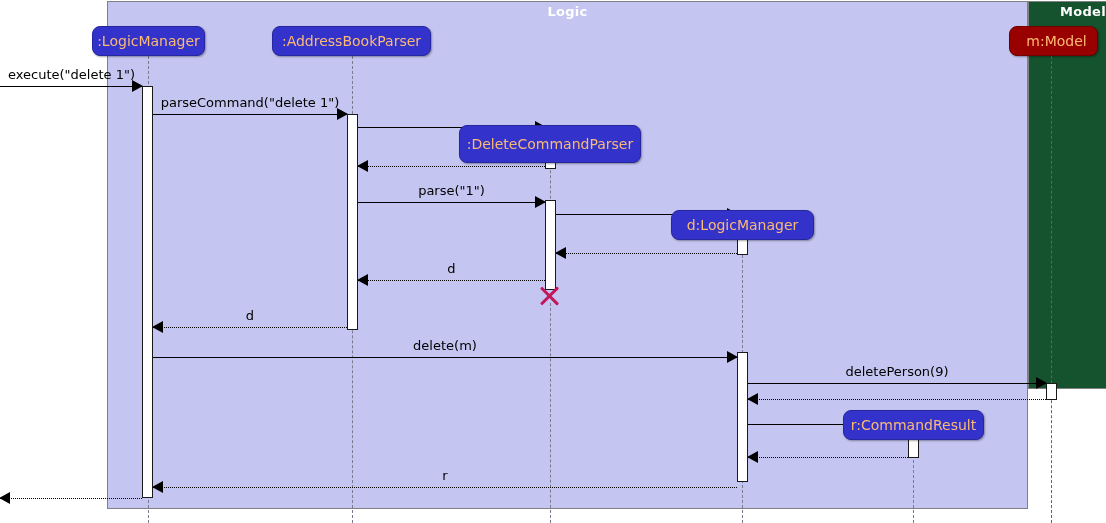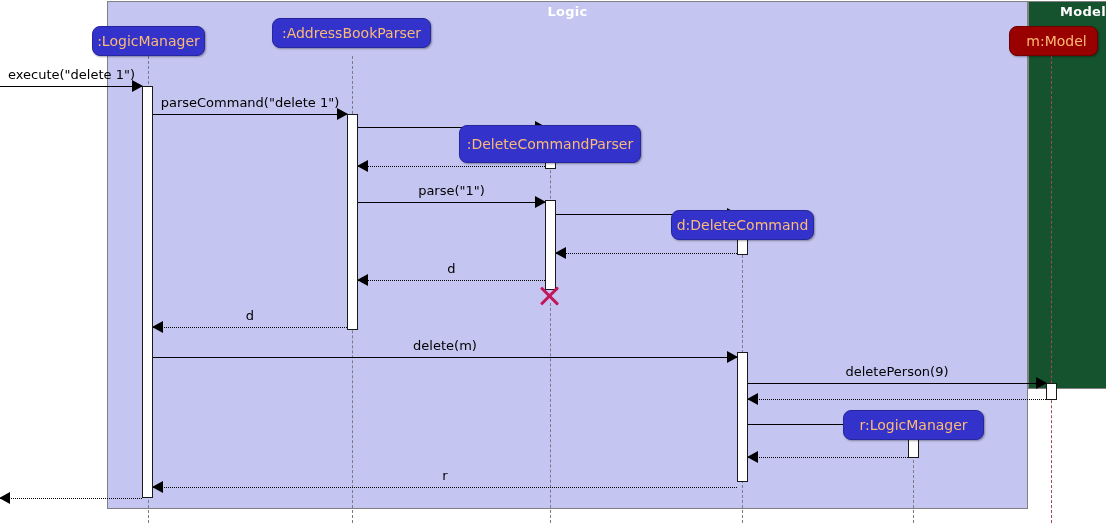--- a/index.html
+++ b/index.html
@@ -237,31 +237,31 @@
       <div class="activation" style="left: 545px; top: 200px; width: 11px; height: 90px;"></div>
       <div class="activation" style="left: 737px; top: 237px; width: 11px; height: 18px;"></div>
       <div class="activation" style="left: 737px; top: 352px; width: 11px; height: 130px;"></div>
       <div class="activation" style="left: 908px; top: 437px; width: 11px; height: 21px;"></div>
       <div class="activation" style="left: 1046px; top: 383px; width: 11px; height: 17px;"></div>
     </div>
   <div id="participants-layer">
       <div class="participant logic" style="left: 92px; top: 26px; width: 113px; height: 30px;">
         <span>:LogicManager</span>
       </div>
-      <div class="participant logic" style="left: 272px; top: 18px; width: 159px; height: 30px;">
+      <div class="participant logic" style="left: 272px; top: 26px; width: 159px; height: 30px;">
         <span>:AddressBookParser</span>
       </div>
       <div class="participant logic" style="left: 459px; top: 125px; width: 182px; height: 38px;">
         <span>:DeleteCommandParser</span>
       </div>
       <div class="participant logic" style="left: 671px; top: 210px; width: 143px; height: 30px;">
-        <span>d:DeleteCommand</span>
+        <span>d:LogicManager</span>
       </div>
       <div class="participant logic" style="left: 843px; top: 410px; width: 141px; height: 30px;">
-        <span>r:LogicManager</span>
+        <span>r:CommandResult</span>
       </div>
       <div class="participant model" style="left: 1009px; top: 26px; width: 89px; height: 30px; padding-left: 6px;">
         <span>m:Model</span>
       </div>
     </div>
   <div id="destroy-layer">
       <div class="destroy" style="left: 538px; top: 284px;"></div>
     </div>
 </div>
 

